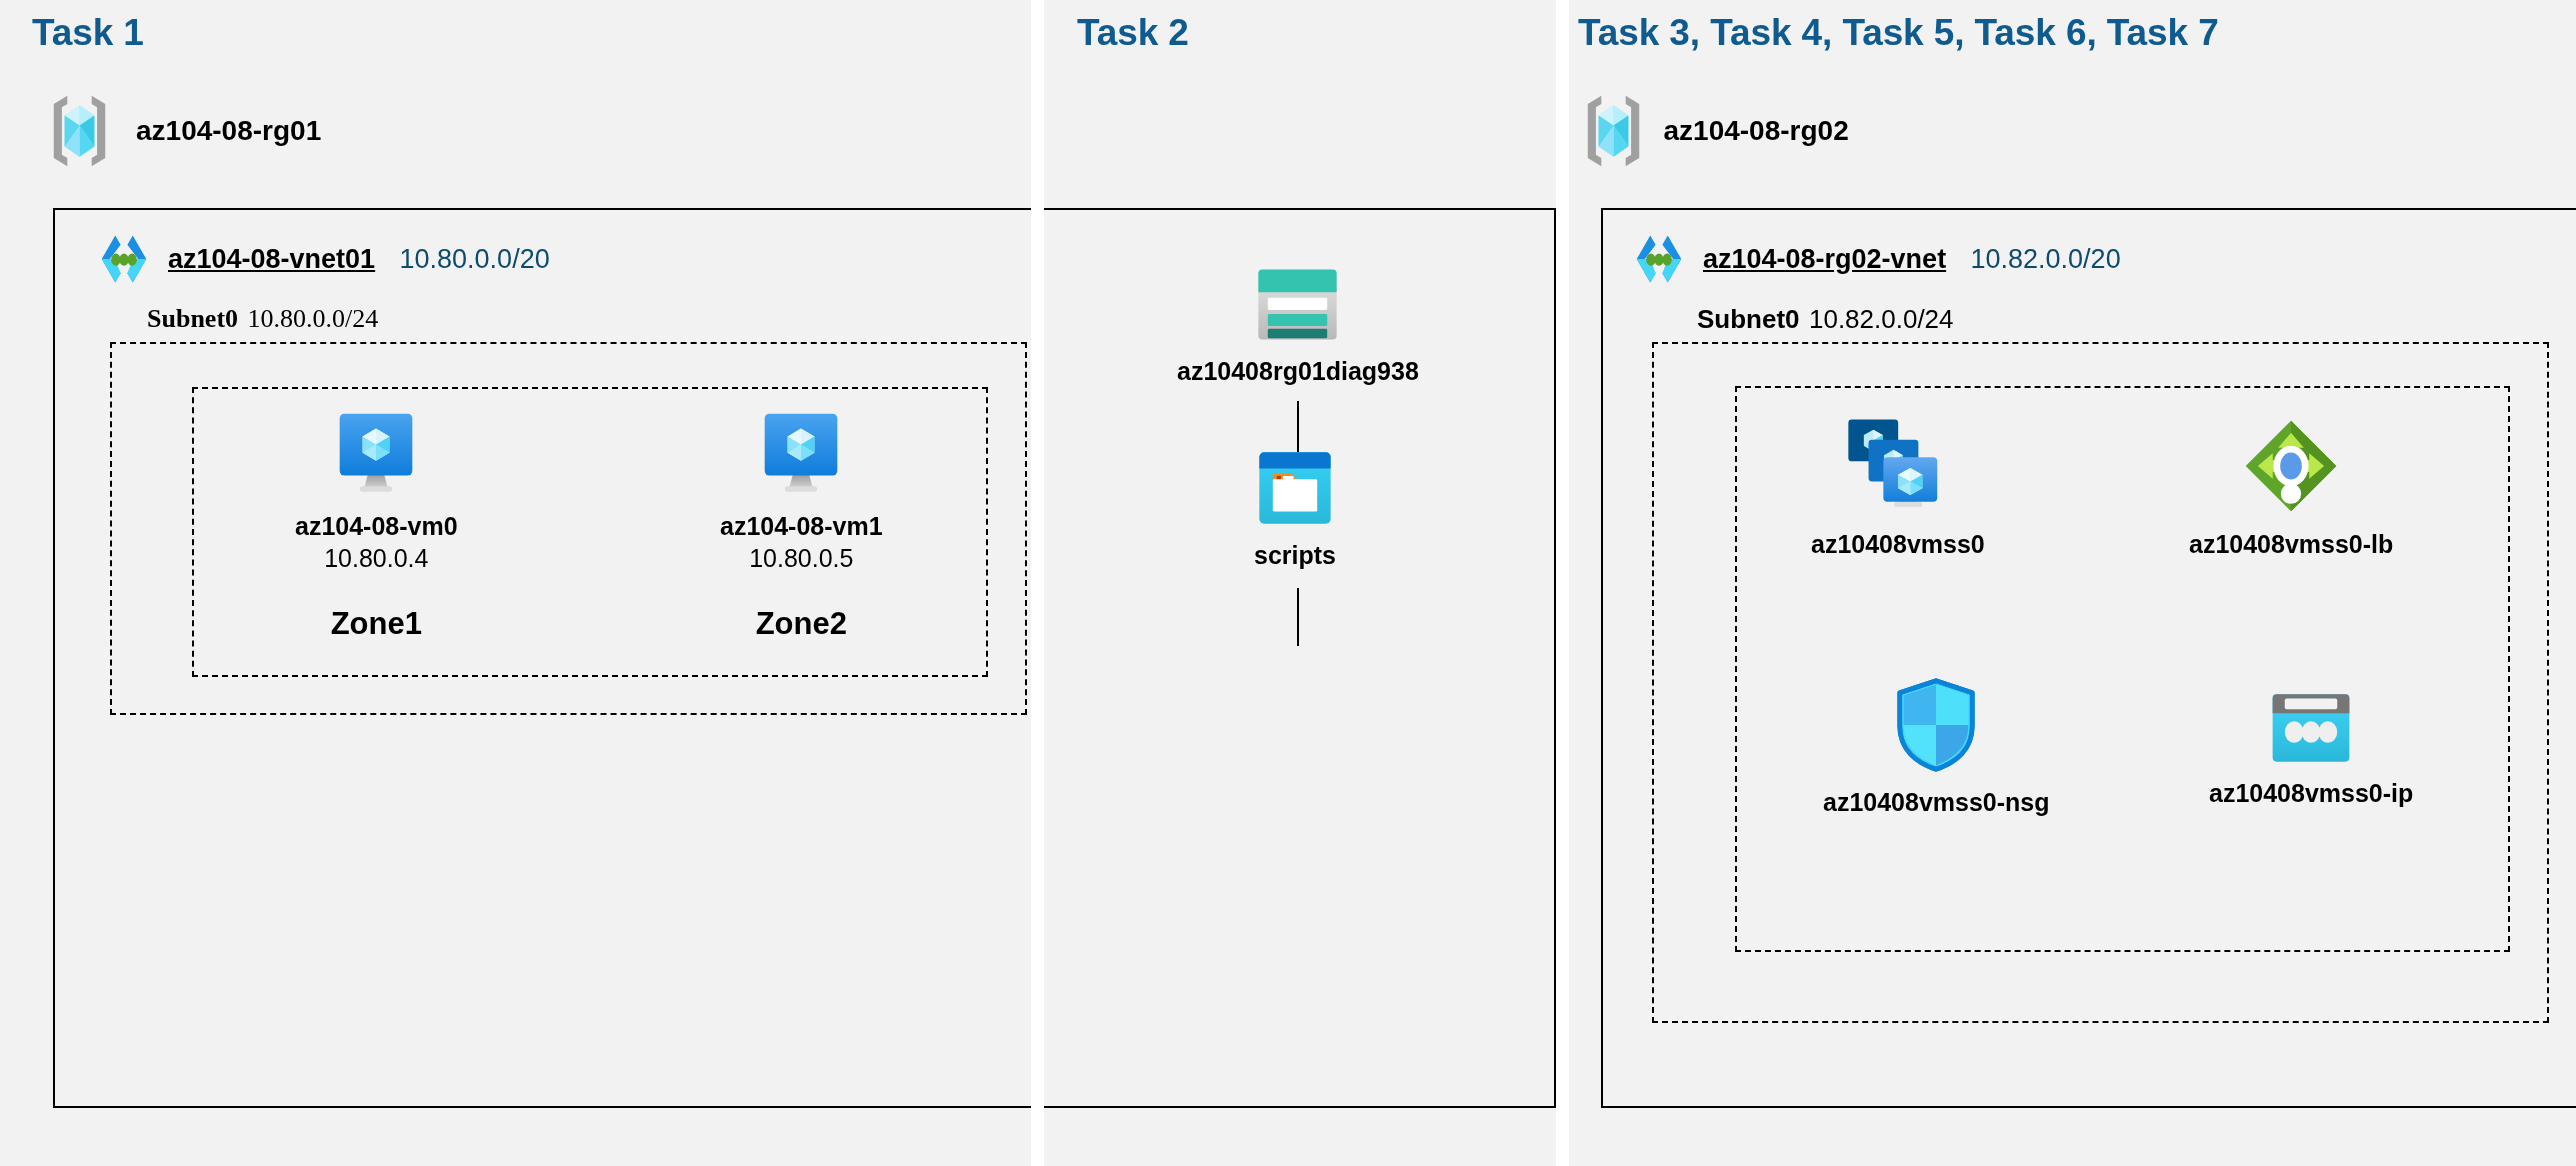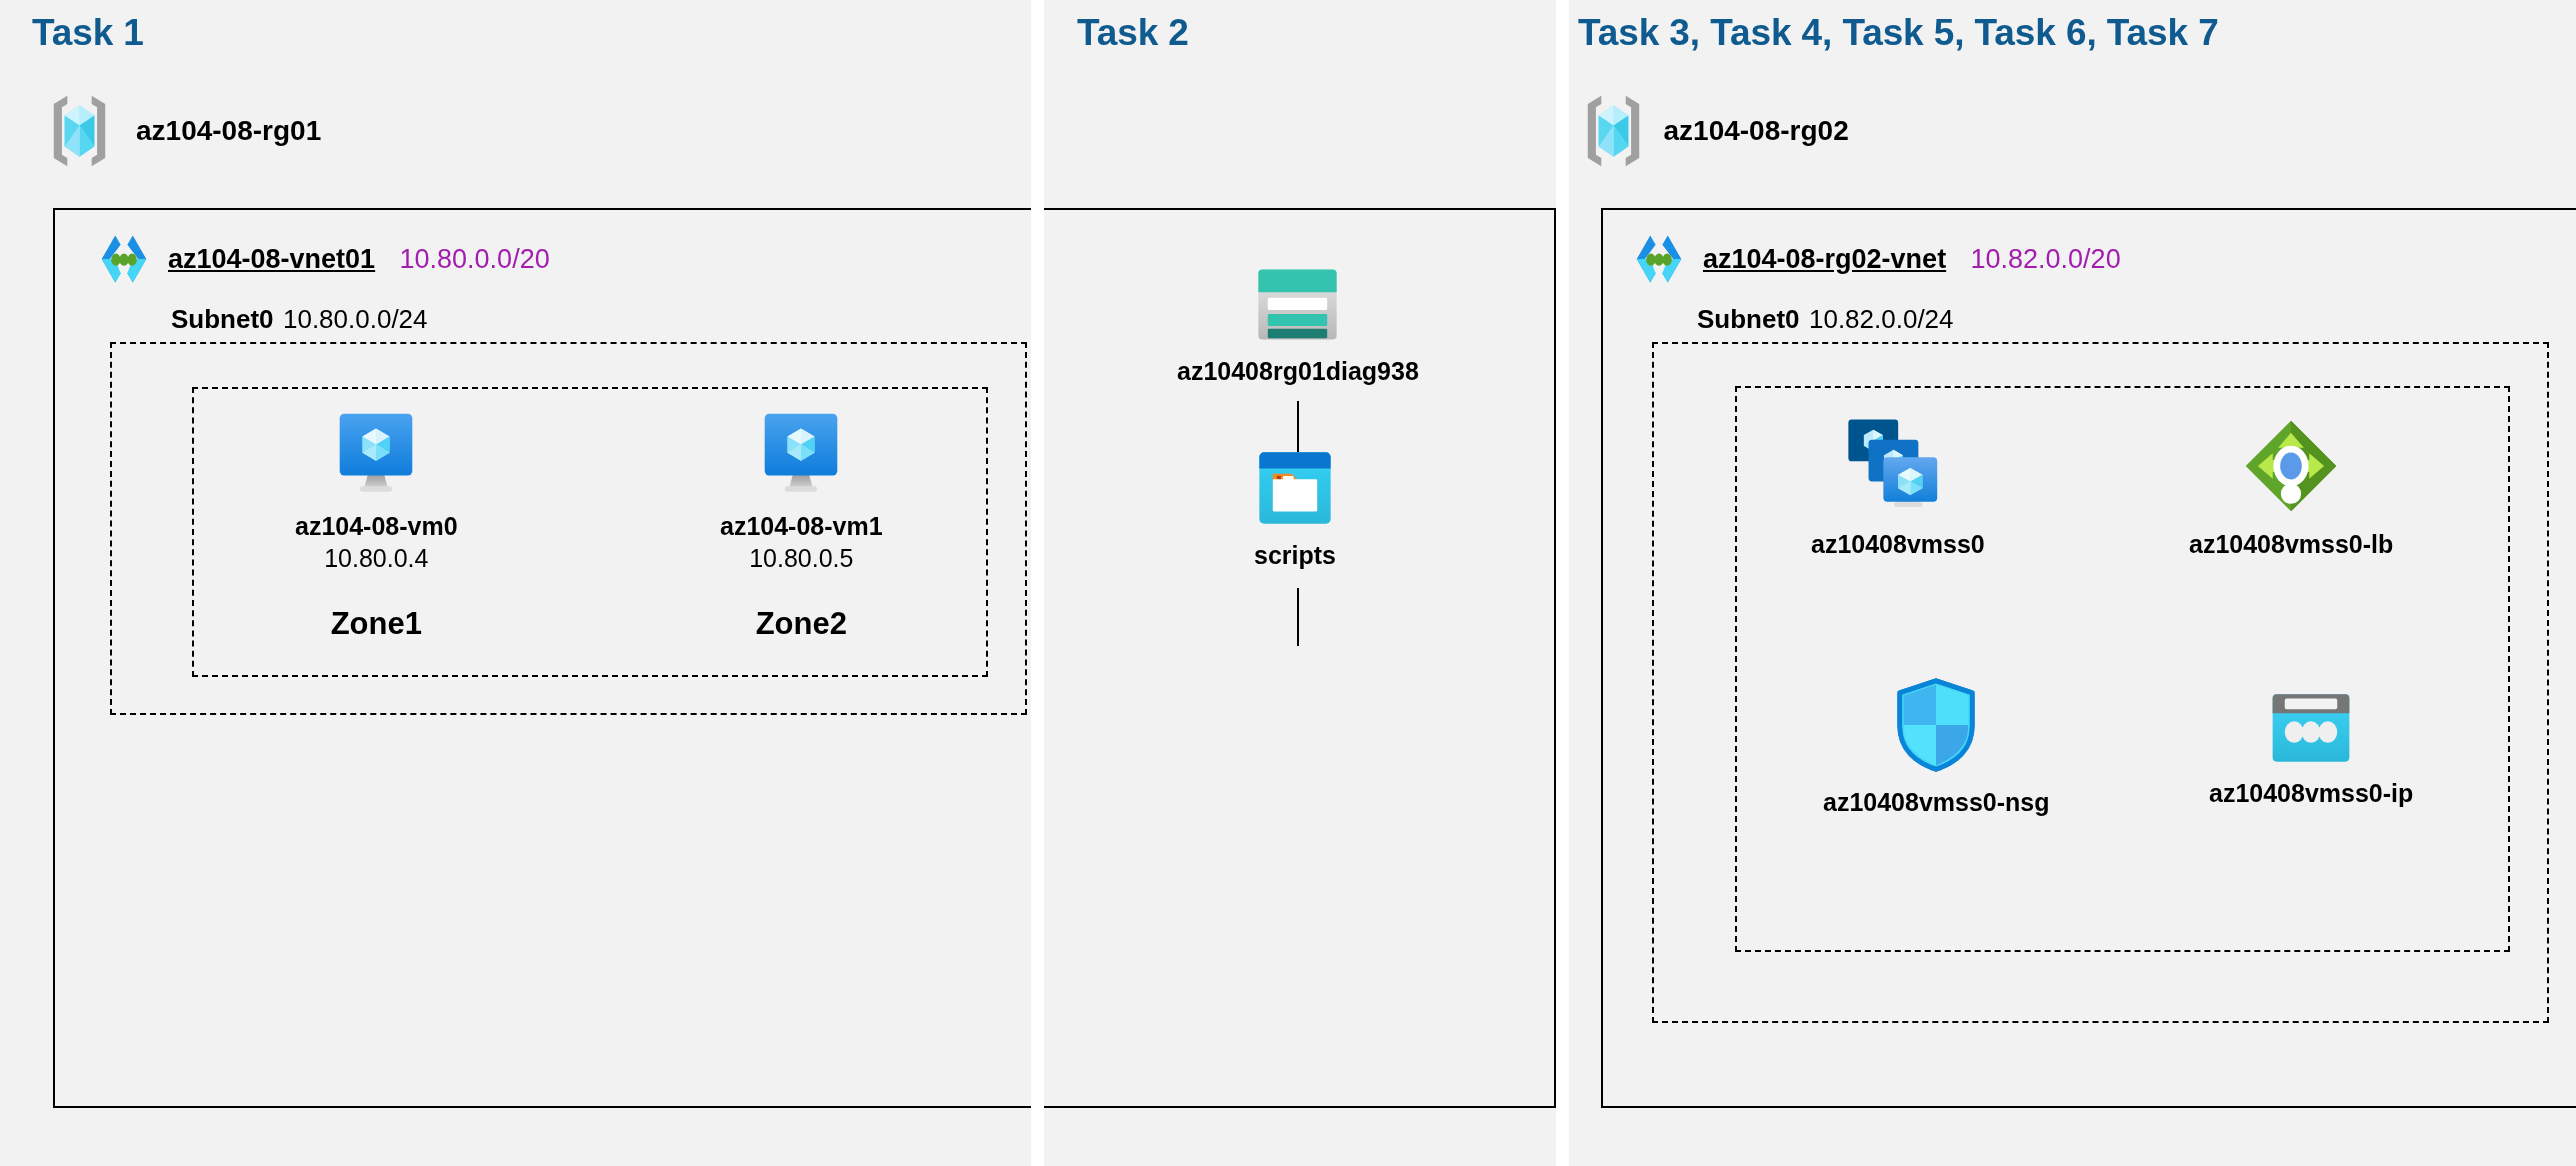--- a/index.html
+++ b/index.html
@@ -41,29 +41,29 @@
 
   
   .gap-strip { position: absolute; background: #ffffff; top: 0; height: 1166px; width: 13px; }
   #gap-1 { left: 1031px; }
   #gap-2 { left: 1556px; }
 
   .vnet-row { position: absolute; display: flex; align-items: center; gap: 15px; }
   #vnet01-row { left: 40px; top: 20px; }
   #vnet02-row { left: 27px; top: 20px; }
   .vnet-name { font-size: 27px; font-weight: bold; color: #000; white-space: nowrap; text-decoration: underline; }
-  .vnet-cidr { font-size: 27px; font-weight: normal; color: #a21caf; white-space: nowrap; margin-left: 9.4px; }
+  .vnet-cidr { font-size: 27px; font-weight: normal; color: #0c4a6e; white-space: nowrap; margin-left: 9.4px; }
 
   
   .subnet-box { position: absolute; border: 2px dashed #000; }
   #subnet01-box { left: 55px; top: 132px; width: 917px; height: 373px; }
   #subnet02-box { left: 49px; top: 132px; width: 897px; height: 681px; }
 
   .subnet-label { position: absolute; white-space: nowrap; font-size: 26px; }
-  #subnet01-label { left: 116px; top: 94px; }
+  #subnet01-label { left: 92px; top: 94px; font-family: Liberation Serif, serif; }
   #subnet02-label { left: 94px; top: 94px; }
   .subnet-name { font-weight: bold; color: #000; }
   .subnet-cidr { font-weight: normal; color: #000; margin-left: 9.4px; }
 
   
   .inner-dashed { position: absolute; border: 2px dashed #000; }
   #vm-group-box { left: 80px; top: 43px; width: 796px; height: 290px; }
   #rg02-inner-box { left: 81px; top: 42px; width: 775px; height: 566px; }
 
   

